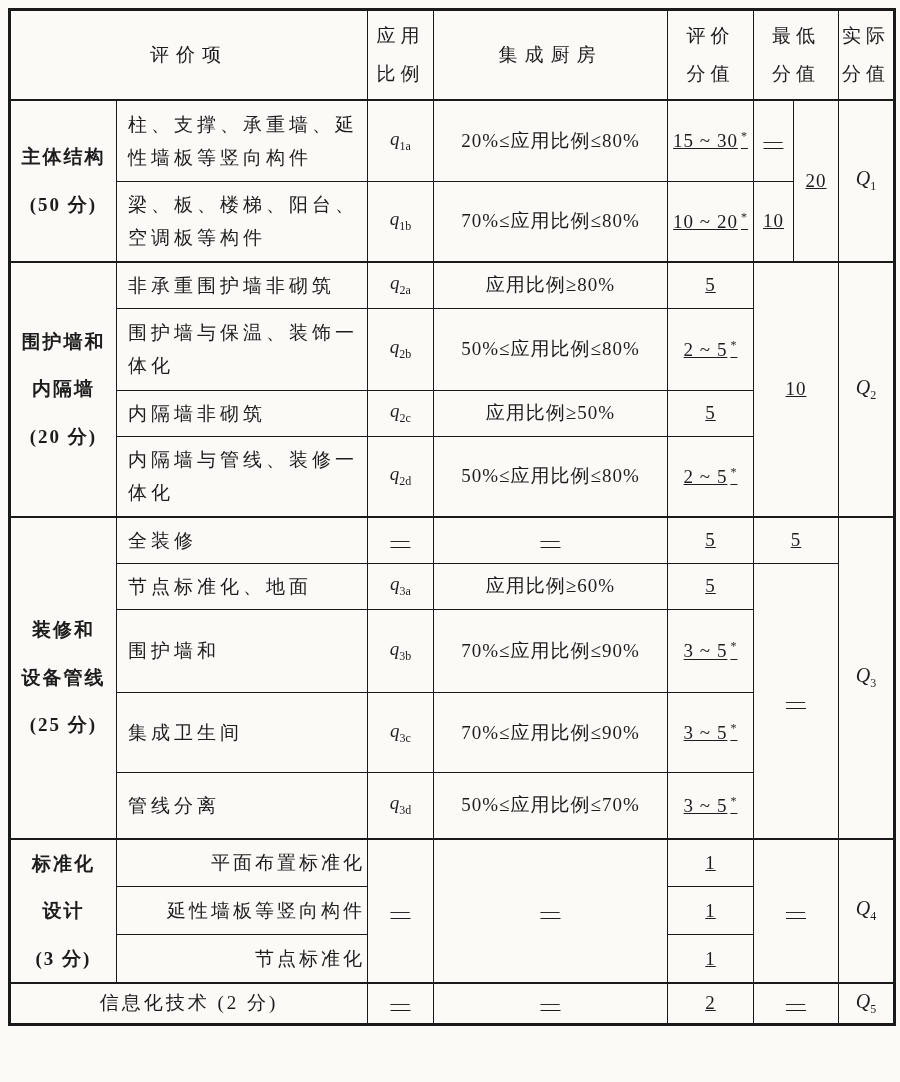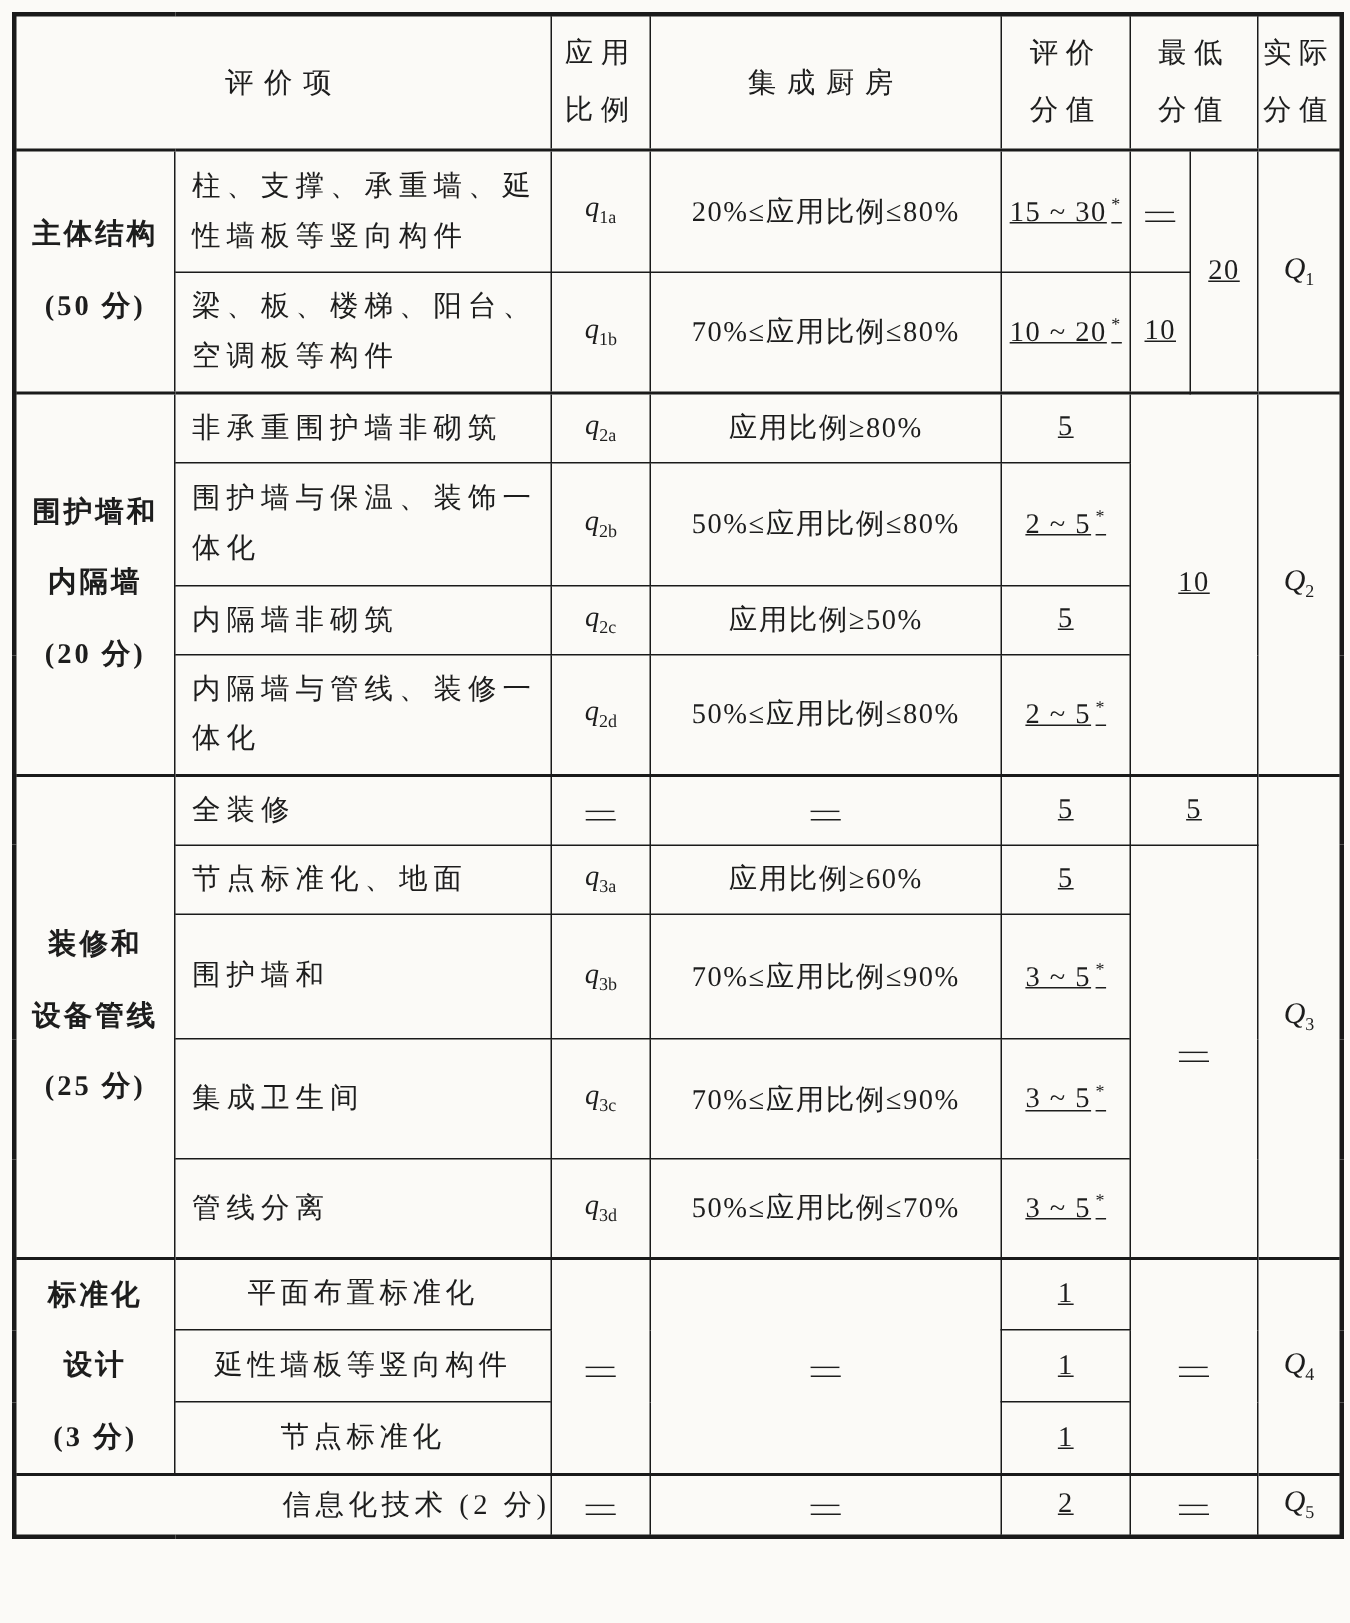--- a/index.html
+++ b/index.html
@@ -41,22 +41,22 @@
   td.hdr { letter-spacing: 7px; }
   td.hdr .hline { display: block; line-height: 2.0; letter-spacing: 5px; }
   td.group { letter-spacing: 2px; }
   td.group .gline { display: block; line-height: 2.5; font-weight: bold; }
   td.item {
     text-align: left;
     padding: 6px 8px 6px 11px;
     letter-spacing: 4px;
     line-height: 1.75;
   }
-  td.item.center { text-align: center; padding: 6px 2px; letter-spacing: 3px; }
-  td.label-wide { letter-spacing: 3px; text-align: right; }
+  td.item.center { text-align: right; padding: 6px 2px; letter-spacing: 3px; }
+  td.label-wide { letter-spacing: 3px; }
   td.coef i { font-style: italic; font-size: 19px; }
   td.coef sub, td.actual sub { font-size: 12px; }
   td.req { letter-spacing: 1px; }
   td.score, td.minv, td.dash { letter-spacing: 1px; text-decoration: underline; }
   sup.star { font-size: 12px; margin-left: 3px; }
   td.actual i { font-style: italic; font-size: 20px; }
 </style>
 </head>
 <body>
 

